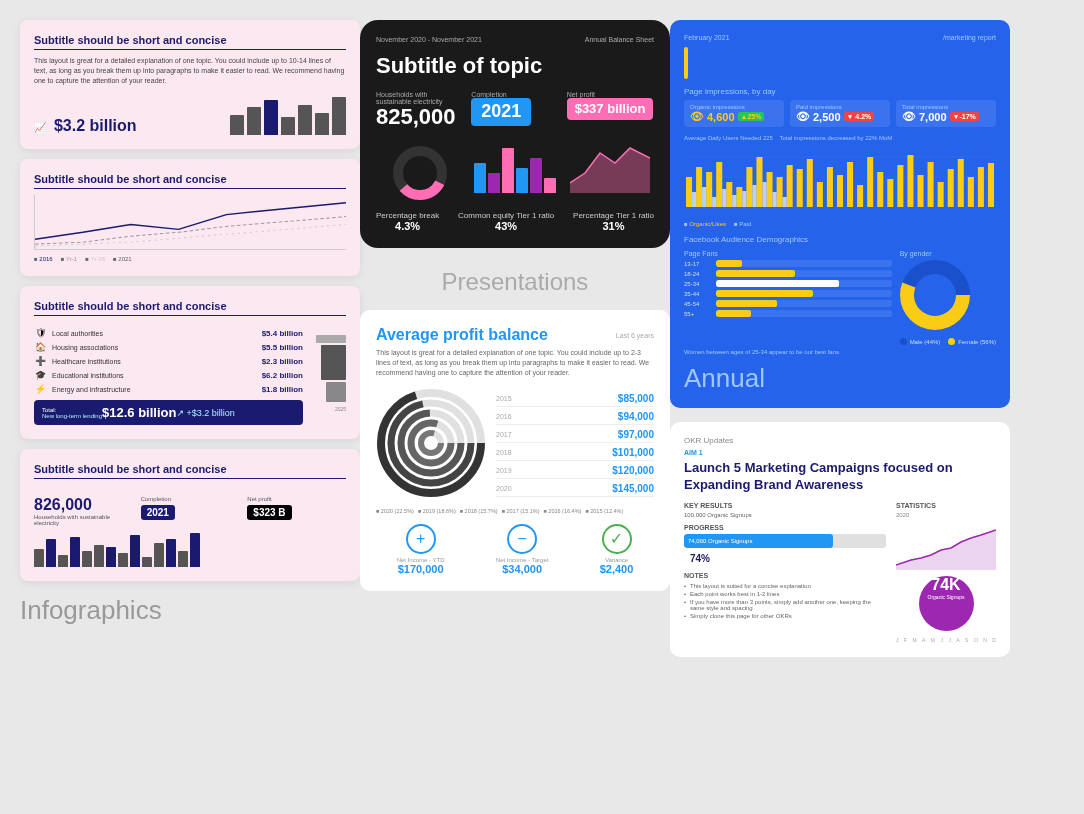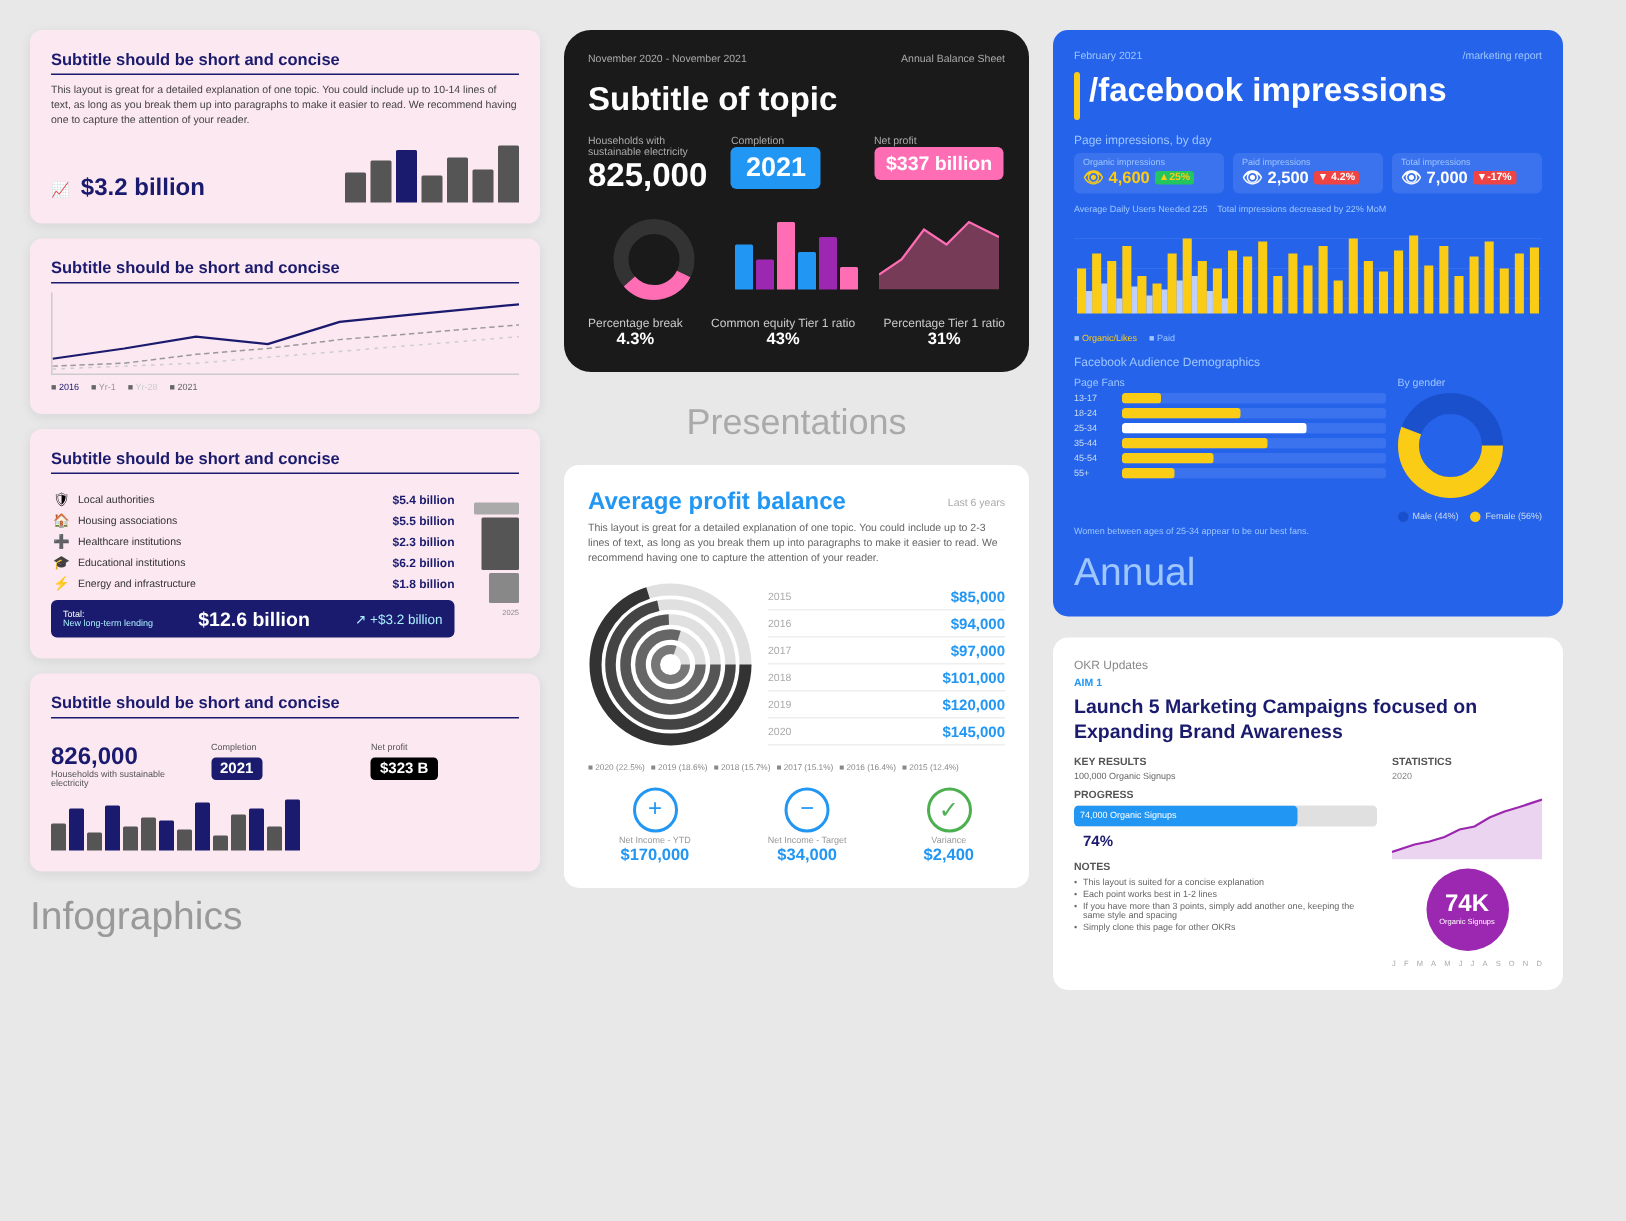--- a/index.html
+++ b/index.html
@@ -11,21 +11,21 @@
       overflow: hidden;
       display: flex;
       align-items: center;
       justify-content: center;
     }
     .main-container {
       width: 1084px;
       height: 814px;
       background: #e8e8e8;
       display: flex;
-      gap: 16px;
+      gap: 0;
       padding: 20px;
       position: relative;
     }
 
     
     .left-col {
       width: 340px;
       display: flex;
       flex-direction: column;
       gap: 10px;
@@ -104,21 +104,20 @@
     .row-icon { width: 14px; text-align: center; font-size: 9px; }
     .row-label { color: #333; flex: 1; padding-left: 4px; font-size: 7px; }
     .row-value { color: #1a1a6e; font-weight: 700; font-size: 8px; }
     .total-bar {
       background: #1a1a6e;
       color: white;
       border-radius: 4px;
       padding: 5px 8px;
       display: flex;
       align-items: center;
-      justify-content: space-between;
       margin-top: 4px;
       font-size: 8px;
     }
     .total-val { font-size: 13px; font-weight: 700; }
     .total-growth { font-size: 9px; color: #aef; }
 
     
     .stats-row {
       display: flex;
       gap: 8px;
@@ -497,21 +496,20 @@
     .okr-mini-chart svg { width: 100%; height: 50px; }
     .okr-stat-big {
       background: #9c27b0;
       color: white;
       border-radius: 50%;
       width: 55px;
       height: 55px;
       display: flex;
       flex-direction: column;
       align-items: center;
-      justify-content: center;
       margin: 0 auto 4px;
     }
     .okr-stat-big-val { font-size: 16px; font-weight: 900; }
     .okr-stat-big-label { font-size: 5px; text-align: center; }
     .okr-year-labels {
       display: flex;
       justify-content: space-between;
       font-size: 5px;
       color: #aaa;
       margin-top: 2px;
@@ -800,21 +798,20 @@
   <div class="right-col">
 
     <div class="fb-card">
       <div class="fb-header">
         <span>February 2021</span>
         <span>/marketing report</span>
       </div>
 
       <div style="display:flex;align-items:center;gap:6px;margin-bottom:8px;">
         <div style="width:4px;height:32px;background:#facc15;border-radius:2px;"></div>
-        <div class="fb-title">/facebook impressions</div>
       </div>
 
       <div class="fb-section-title">Page impressions, by day</div>
       <div class="fb-metrics">
         <div class="fb-metric">
           <div class="fb-metric-label">Organic impressions</div>
           <div class="fb-metric-val yellow">
             👁 <span>4,600</span>
             <span class="fb-metric-badge green">▲25%</span>
           </div>

